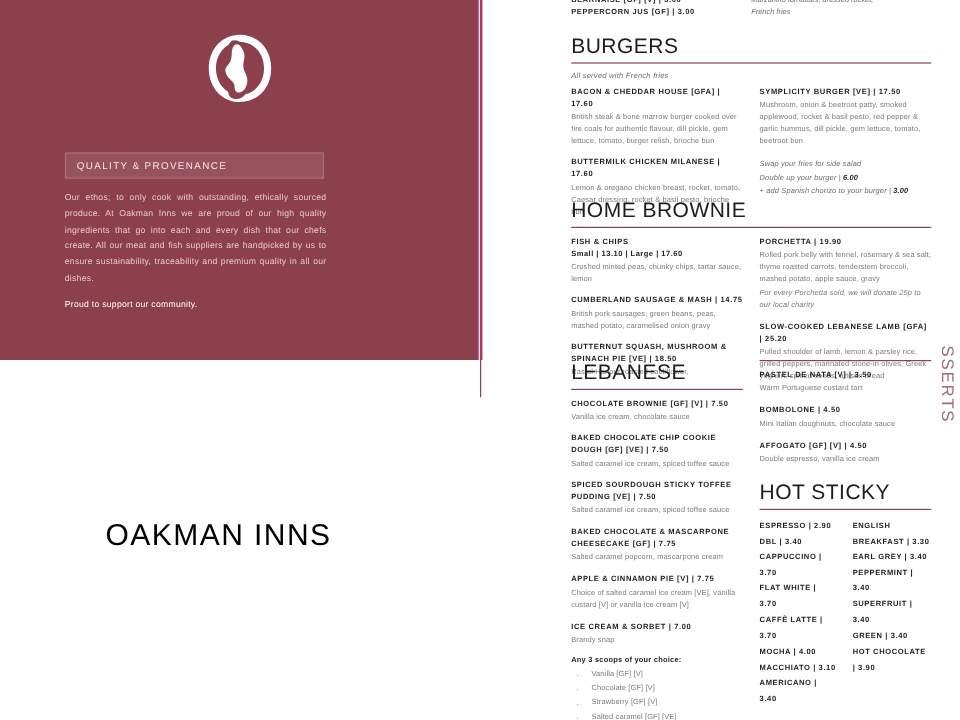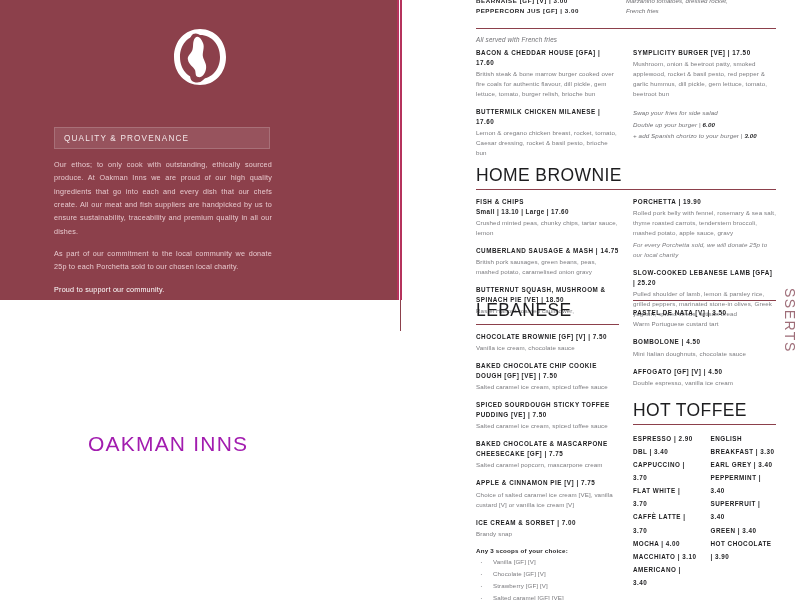--- a/index.html
+++ b/index.html
@@ -51,23 +51,23 @@
     line-height: 1.85;
     letter-spacing: 0.22px;
     text-align: justify;
   }
   .prov-body p { margin-bottom: 9px; }
   .prov-body p.strong { color: #ffffff; font-weight: normal; margin-bottom: 0; }
 
   
   .wordmark {
     position: absolute; left: 88px; top: 432px;
-    font-size: 21px;
+    font-size: 25px;
     letter-spacing: 1.2px;
-    color: #a21caf;
+    color: #000000;
     font-family: "Liberation Sans", sans-serif;
     font-weight: 300;
     white-space: nowrap;
   }
 
   
   .right-area {
     position: absolute; left: 399px; top: 0;
     width: 401px; height: 600px;
     background: #fff;
@@ -180,21 +180,20 @@
         <path d="M26 12 C23 16 25 21 23 25 C21 29 18 30 19 34 C20 39 24 40 26 44 C27 47 26 50 29 51 C33 52 36 48 37 43 C38 38 35 35 34 31 C33 26 36 22 34 17 C32 12 29 9 26 12 Z" fill="#ffffff"></path>
       </svg>
     </div>
 
     <div class="prov-band">
       <span class="prov-band-label">QUALITY &amp; PROVENANCE</span>
     </div>
 
     <div class="prov-body">
       <p>Our ethos; to only cook with outstanding, ethically sourced produce. At Oakman Inns we are proud of our high quality ingredients that go into each and every dish that our chefs create. All our meat and fish suppliers are handpicked by us to ensure sustainability, traceability and premium quality in all our dishes.</p>
-      <p>As part of our commitment to the local community we donate 25p to each Porchetta sold to our chosen local charity.</p>
       <p class="strong">Proud to support our community.</p>
     </div>
   </div>
 
   <div class="wordmark">OAKMAN INNS</div>
 
   <div class="right-area">
     <div class="mid-rule"></div>
     <div class="mid-rule-lower"></div>
     <div class="side-tab">SSERTS</div>
@@ -206,20 +205,21 @@
           <div class="cut-line">PEPPERCORN JUS [GF]  |  3.00</div>
         </div>
         <div class="cut-r">
           <div class="cut-line">Marzanino tomatoes, dressed rocket,</div>
           <div class="cut-line">French fries</div>
         </div>
       </div>
     </div>
 
     <div class="content" style="top:28px;">
+      <h2 class="sec">BURGERS</h2>
       <div class="sec-rule"></div>
       <div class="note-it">All served with French fries</div>
       <div class="cols">
         <div class="col">
           <div class="item">
             <div class="item-name">BACON &amp; CHEDDAR HOUSE [GFA]  |  17.60</div>
             <div class="item-desc">British steak &amp; bone marrow burger cooked over fire coals for authentic flavour, dill pickle, gem lettuce, tomato, burger relish, brioche bun</div>
           </div>
           <div class="item">
             <div class="item-name">BUTTERMILK CHICKEN MILANESE  |  17.60</div>
@@ -326,21 +326,21 @@
         </div>
         <div class="item">
           <div class="item-name">BOMBOLONE  |  4.50</div>
           <div class="item-desc">Mini Italian doughnuts, chocolate sauce</div>
         </div>
         <div class="item">
           <div class="item-name">AFFOGATO [GF] [V]  |  4.50</div>
           <div class="item-desc">Double espresso, vanilla ice cream</div>
         </div>
 
-        <h2 class="sec" style="margin-top:12px;">HOT TOFFEE</h2>
+        <h2 class="sec" style="margin-top:12px;">HOT STICKY</h2>
         <div class="sec-rule"></div>
 
         <div class="drinks">
           <div class="dcol" style="width:68px;">
             <div class="drink-line">ESPRESSO  |  2.90</div>
             <div class="drink-line">DBL  |  3.40</div>
             <div class="drink-line">CAPPUCCINO  |  3.70</div>
             <div class="drink-line">FLAT WHITE  |  3.70</div>
             <div class="drink-line">CAFFÈ LATTE  |  3.70</div>
             <div class="drink-line">MOCHA  |  4.00</div>

